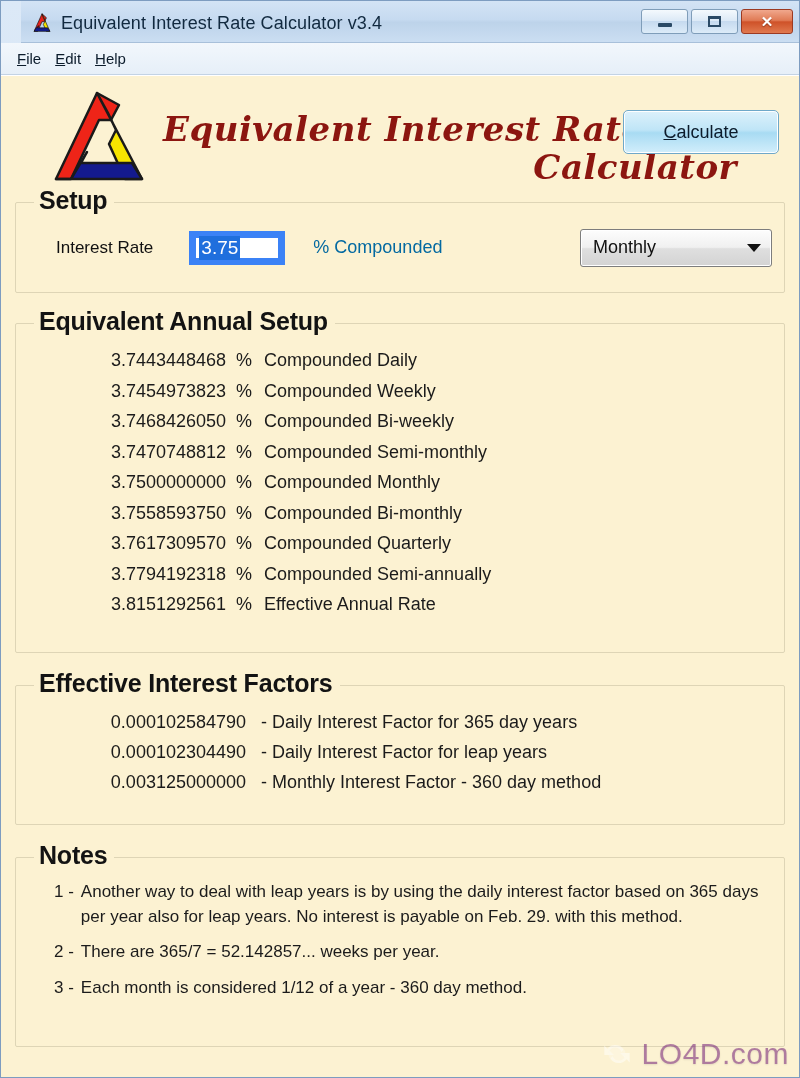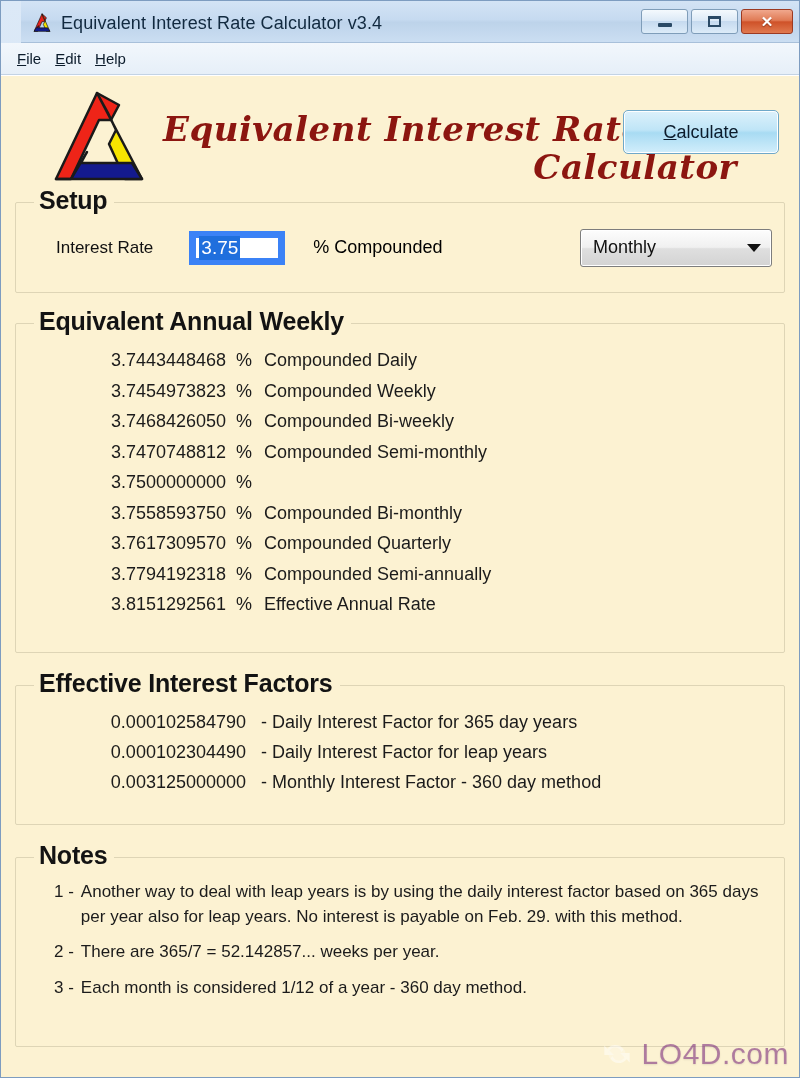--- a/index.html
+++ b/index.html
@@ -199,21 +199,21 @@
     font-size: 19px;
     cursor: text;
   }
   #interest-rate-value {
     background: #1f6fdd;
     color: #ffffff;
     padding: 1px 2px;
     font-family: "Liberation Sans", sans-serif;
   }
   #percent-compounded-label {
-    font-size: 18px; color: #000000; margin-left: 28px; white-space: nowrap;
+    font-size: 18px; color: #0369a1; margin-left: 28px; white-space: nowrap;
   }
   #frequency-select {
     position: absolute;
     right: 12px;
     width: 192px; height: 38px;
     border: 1px solid #7d7d7d;
     border-radius: 3px;
     background: linear-gradient(180deg,#fdfdfd 0%, #f0f0f0 48%, #dfdfdf 52%, #d3d3d3 100%);
     display: flex; align-items: center;
     padding: 0 10px 0 12px;
@@ -371,21 +371,21 @@
         </div>
         <div id="percent-compounded-label">% Compounded</div>
         <div id="frequency-select">
           <span id="frequency-value">Monthly</span>
           <span class="caret-down"></span>
         </div>
       </div>
     </div>
 
     <div class="group" id="rates-group">
-      <div class="group-title">Equivalent Annual Weekly</div>
+      <div class="group-title">Equivalent Annual Setup</div>
       <div id="rates-list">
 
         <div class="rate-row">
           <span class="rate-value">3.7443448468</span>
           <span class="rate-pct">%</span>
           <span class="rate-label">Compounded Daily</span>
         </div>
         <div class="rate-row">
           <span class="rate-value">3.7454973823</span>
           <span class="rate-pct">%</span>
@@ -397,20 +397,21 @@
           <span class="rate-label">Compounded Bi-weekly</span>
         </div>
         <div class="rate-row">
           <span class="rate-value">3.7470748812</span>
           <span class="rate-pct">%</span>
           <span class="rate-label">Compounded Semi-monthly</span>
         </div>
         <div class="rate-row">
           <span class="rate-value">3.7500000000</span>
           <span class="rate-pct">%</span>
+          <span class="rate-label">Compounded Monthly</span>
         </div>
         <div class="rate-row">
           <span class="rate-value">3.7558593750</span>
           <span class="rate-pct">%</span>
           <span class="rate-label">Compounded Bi-monthly</span>
         </div>
         <div class="rate-row">
           <span class="rate-value">3.7617309570</span>
           <span class="rate-pct">%</span>
           <span class="rate-label">Compounded Quarterly</span>

